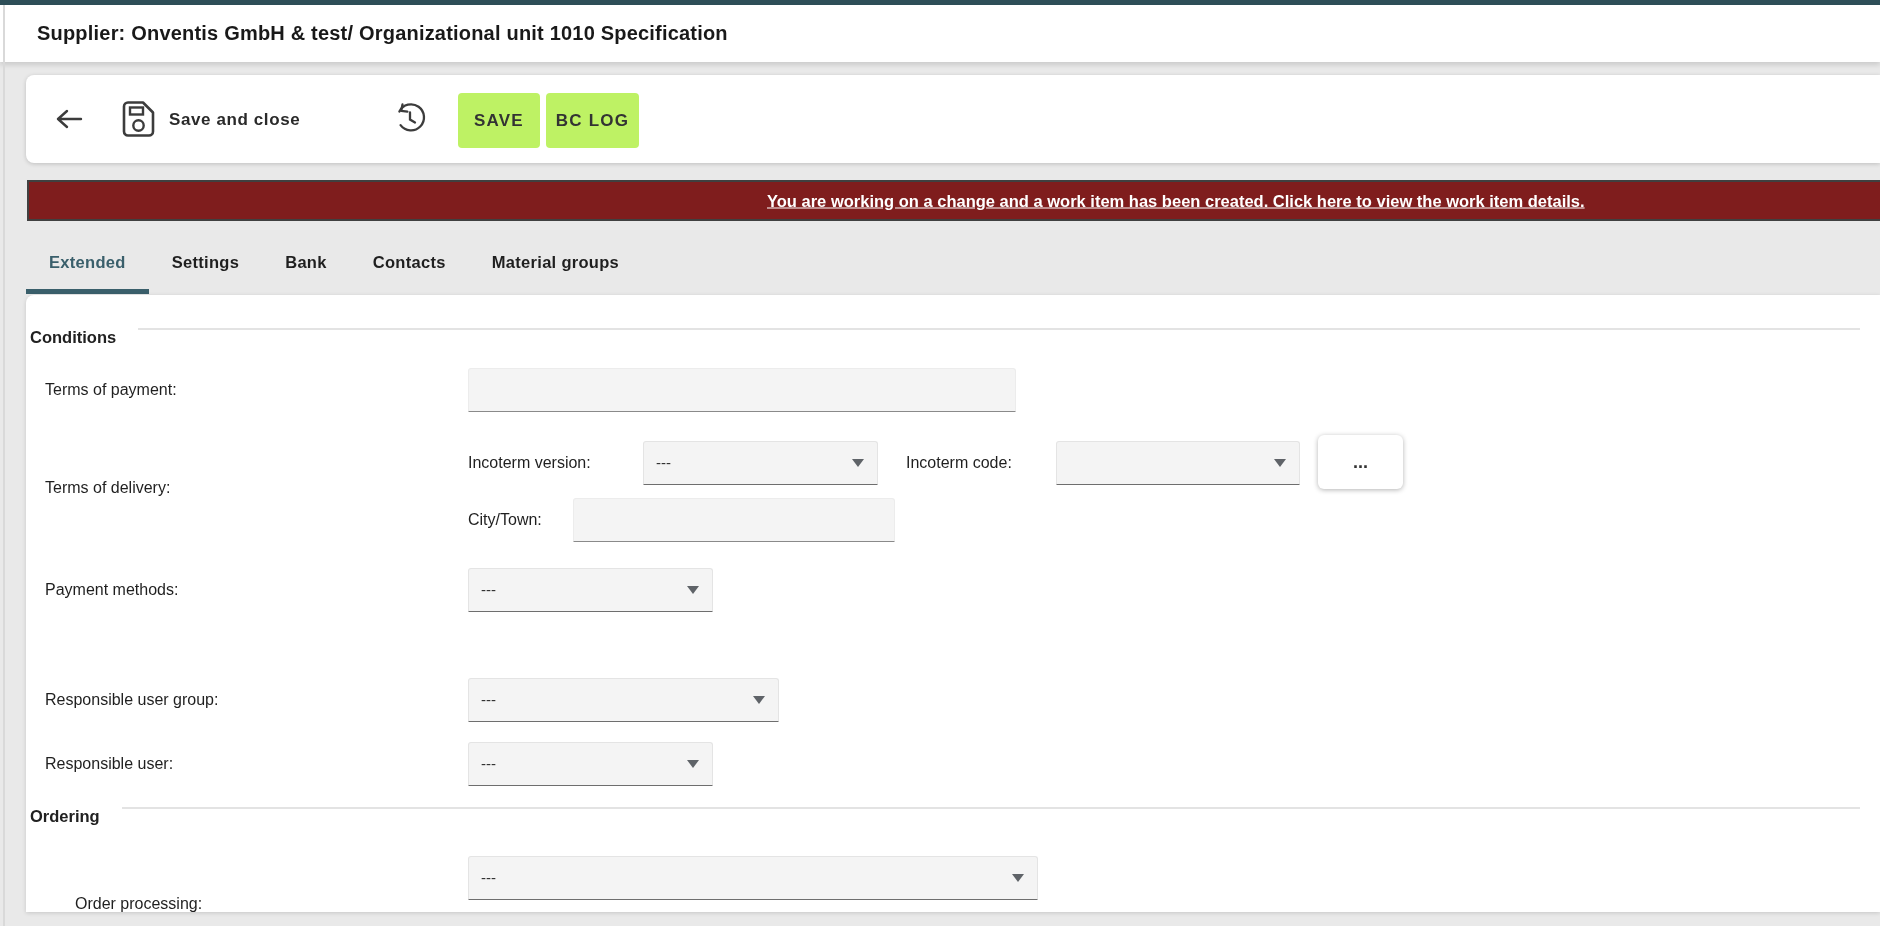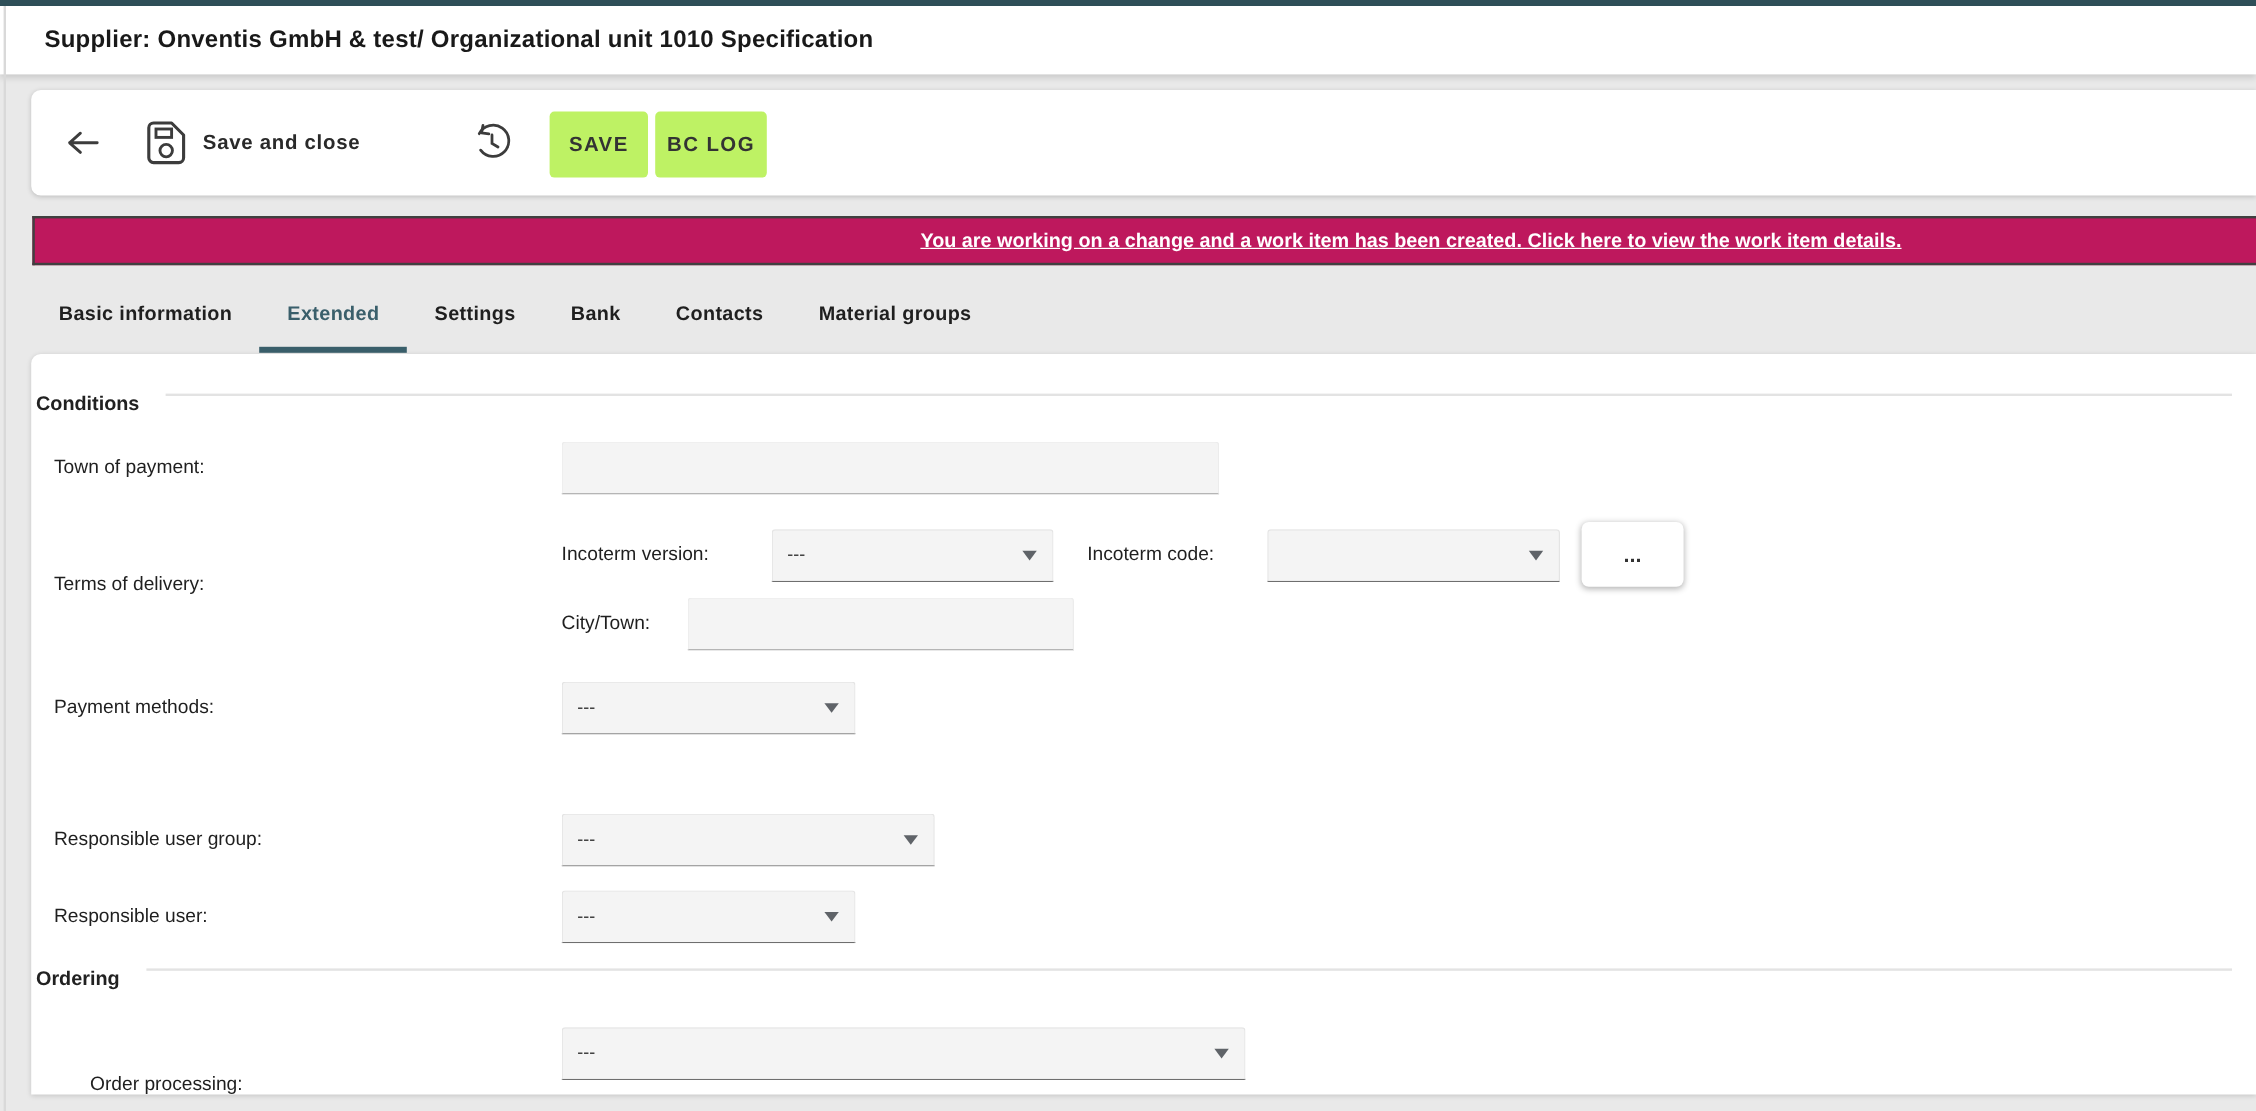--- a/index.html
+++ b/index.html
@@ -40,21 +40,21 @@
     font-family:"Liberation Sans", sans-serif;
     font-size:17px; font-weight:bold; color:#333333; letter-spacing:1.2px;
     cursor:pointer;
   }
   .save-btn { left:432px; width:82px; }
   .bclog-btn { left:520px; width:93px; }
 
   
   .notif-bar {
     position:absolute; left:27px; right:0; top:180px; height:41px;
-    background:#be185d; border:2px solid #404040; border-right:none;
+    background:#7f1d1d; border:2px solid #404040; border-right:none;
     z-index:3;
   }
   .notif-link {
     position:absolute; left:738px; top:50%; transform:translateY(-50%);
     color:#ffffff; font-size:16.5px; font-weight:bold; text-decoration:underline;
     white-space:nowrap; cursor:pointer;
   }
 
   
   .tab-bar {
@@ -157,36 +157,35 @@
 
   <button class="pill-btn save-btn">SAVE</button>
   <button class="pill-btn bclog-btn">BC LOG</button>
 </div>
 
 <div class="notif-bar">
   <span class="notif-link">You are working on a change and a work item has been created. Click here to view the work item details.</span>
 </div>
 
 <nav class="tab-bar">
-  <div class="tab">Basic information</div>
   <div class="tab active">Extended</div>
   <div class="tab">Settings</div>
   <div class="tab">Bank</div>
   <div class="tab">Contacts</div>
   <div class="tab">Material groups</div>
 </nav>
 
 <main class="content-card">
 
   <div class="section-header" style="top:33px;">
     <span class="sh-text">Conditions</span>
     <span class="sh-line"></span>
   </div>
 
-  <div class="field-label" style="left:19px; top:73px;">Town of payment:</div>
+  <div class="field-label" style="left:19px; top:73px;">Terms of payment:</div>
   <div class="text-input" style="left:442px; top:73px; width:548px;"></div>
 
   <div class="field-label" style="left:19px; top:171px;">Terms of delivery:</div>
 
   <div class="inline-label" style="left:442px; top:146px;">Incoterm version:</div>
   <div class="dropdown" style="left:617px; top:146px; width:235px;">
     <span>---</span>
     <span class="dd-arrow"></span>
   </div>
 

